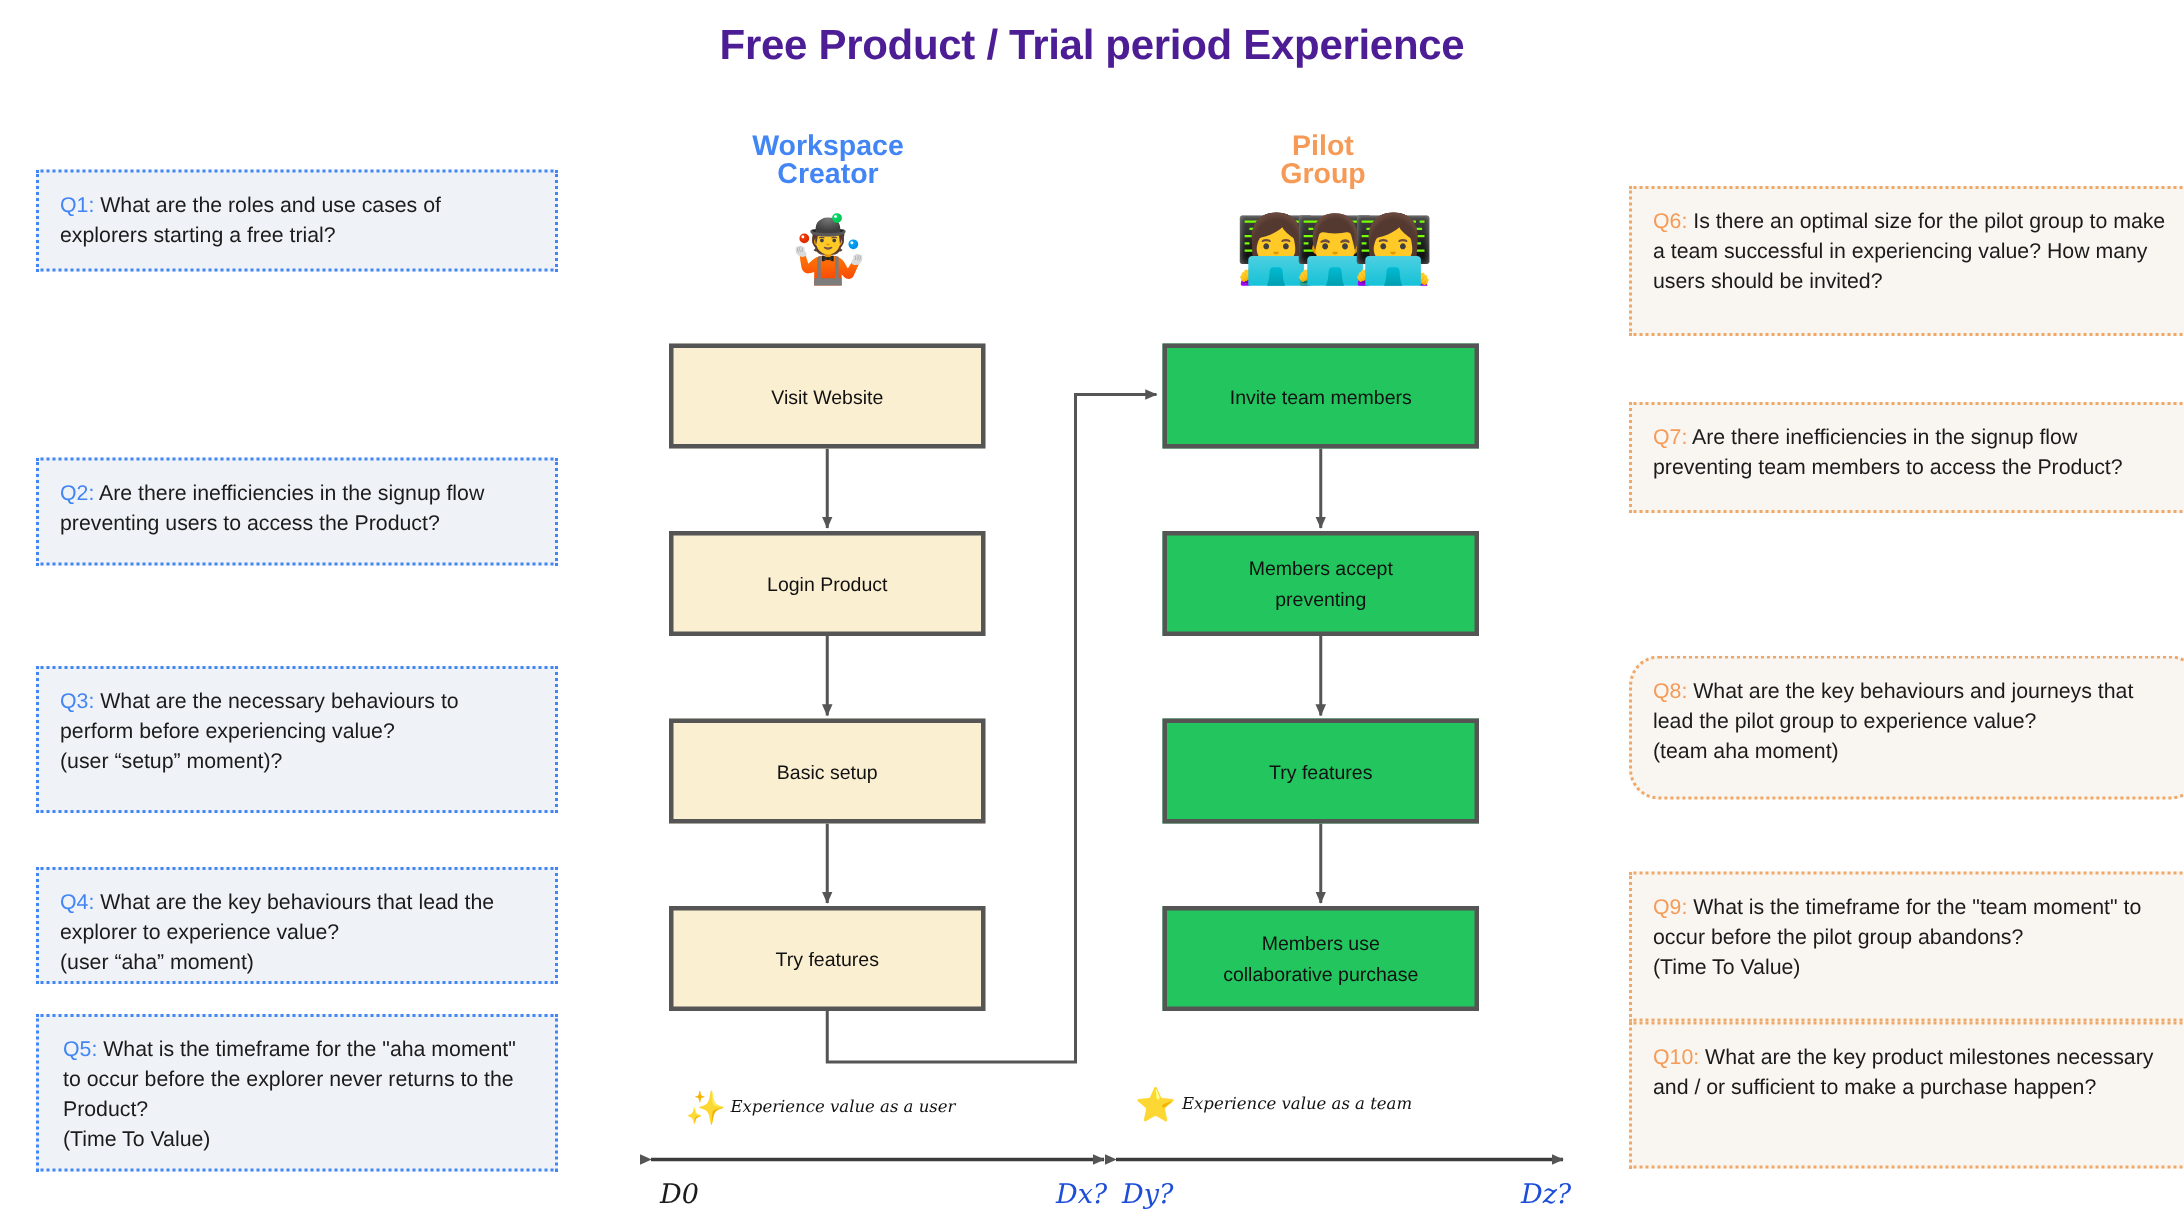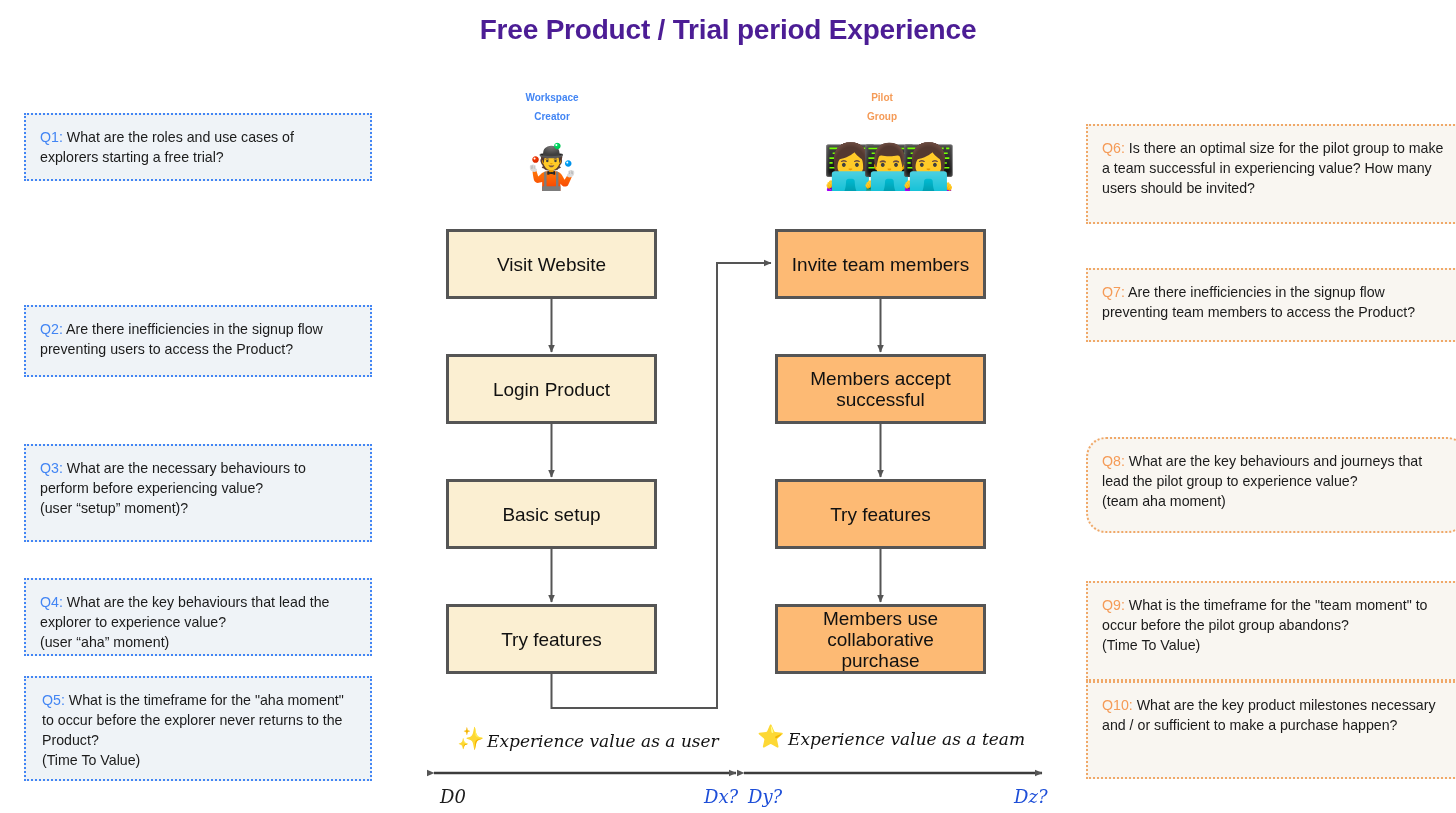--- a/index.html
+++ b/index.html
@@ -27,21 +27,21 @@
     font-weight: bold;
     letter-spacing: -0.2px;
     color: #4c1d95;
   }
 
   
   .col-heading {
     position: absolute;
     width: 220px;
     text-align: center;
-    font-size: 10px;
+    font-size: 19px;
     font-weight: bold;
     line-height: 19px;
   }
   #col-heading-creator { left: 442px; top: 88px; color: #4285F4; }
   #col-heading-pilot   { left: 772px; top: 88px; color: #F59B57; }
 
   .col-avatar {
     position: absolute;
     width: 220px;
     text-align: center;
@@ -56,27 +56,27 @@
   .flow-box {
     position: absolute;
     box-sizing: border-box;
     width: 211px;
     height: 70px;
     border: 3px solid #555555;
     display: flex;
     align-items: center;
     justify-content: center;
     text-align: center;
-    font-size: 19px;
+    font-size: 13px;
     line-height: 21px;
     color: #111111;
     padding: 0 8px;
   }
   .flow-box.creator { background: #FBEFD2; }
-  .flow-box.pilot   { background: #fdba74; }
+  .flow-box.pilot   { background: #22c55e; }
 
   .col-left  { left: 446px; }
   .col-right { left: 775px; }
 
   .row1 { top: 229px; }
   .row2 { top: 354px; }
   .row3 { top: 479px; }
   .row4 { top: 604px; }
 
   
@@ -124,21 +124,21 @@
   #qcard-q7  { top: 268px; height: 74px; }
   #qcard-q8  { top: 437px; height: 96px; border-radius: 20px; }
   #qcard-q9  { top: 557px; height: 100px; margin-top: 24px; }
   #qcard-q10 { top: 681px; height: 98px; }
 
   
   .tl-caption {
     position: absolute;
     font-family: "DejaVu Serif", serif;
     font-style: italic;
-    font-size: 17px;
+    font-size: 11px;
     color: #111111;
     white-space: nowrap;
   }
   #tl-caption-user { left: 487px; top: 731px; }
   #tl-caption-team { left: 788px; top: 729px; }
 
   .tl-emoji {
     position: absolute;
     font-size: 22px;
     line-height: 22px;
@@ -204,21 +204,21 @@
 
 <div class="flow-box creator col-left row1">Visit Website</div>
 <div class="flow-box creator col-left row2">Login Product</div>
 <div class="flow-box creator col-left row3">Basic setup</div>
 <div class="flow-box creator col-left row4">Try features</div>
 
 <div class="flow-box pilot col-right row1">Invite team members</div>
 <div class="flow-box pilot col-right row2">
   <span>
     <span>Members accept</span><br>
-    <span>successful</span>
+    <span>preventing</span>
   </span>
 </div>
 <div class="flow-box pilot col-right row3">Try features</div>
 <div class="flow-box pilot col-right row4">
   <span>
     <span>Members use</span><br>
     <span>collaborative purchase</span>
   </span>
 </div>
 

